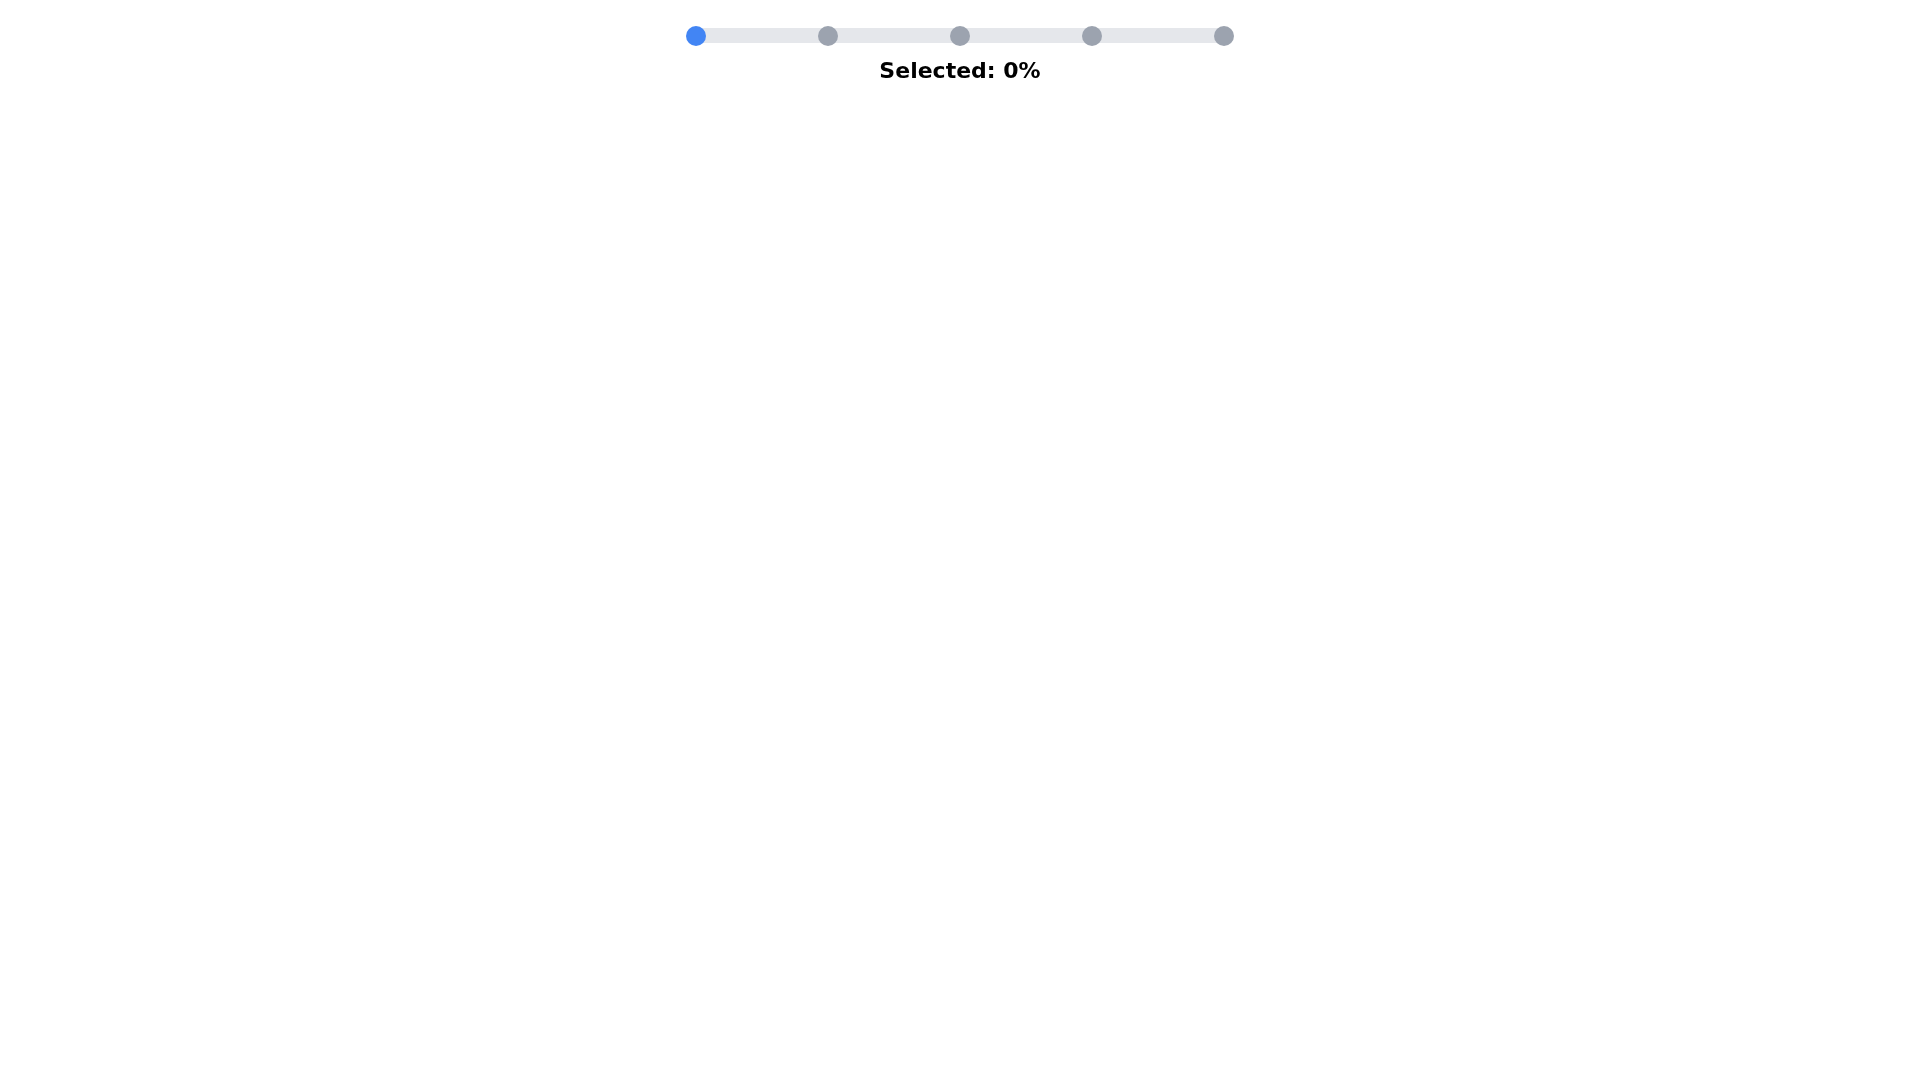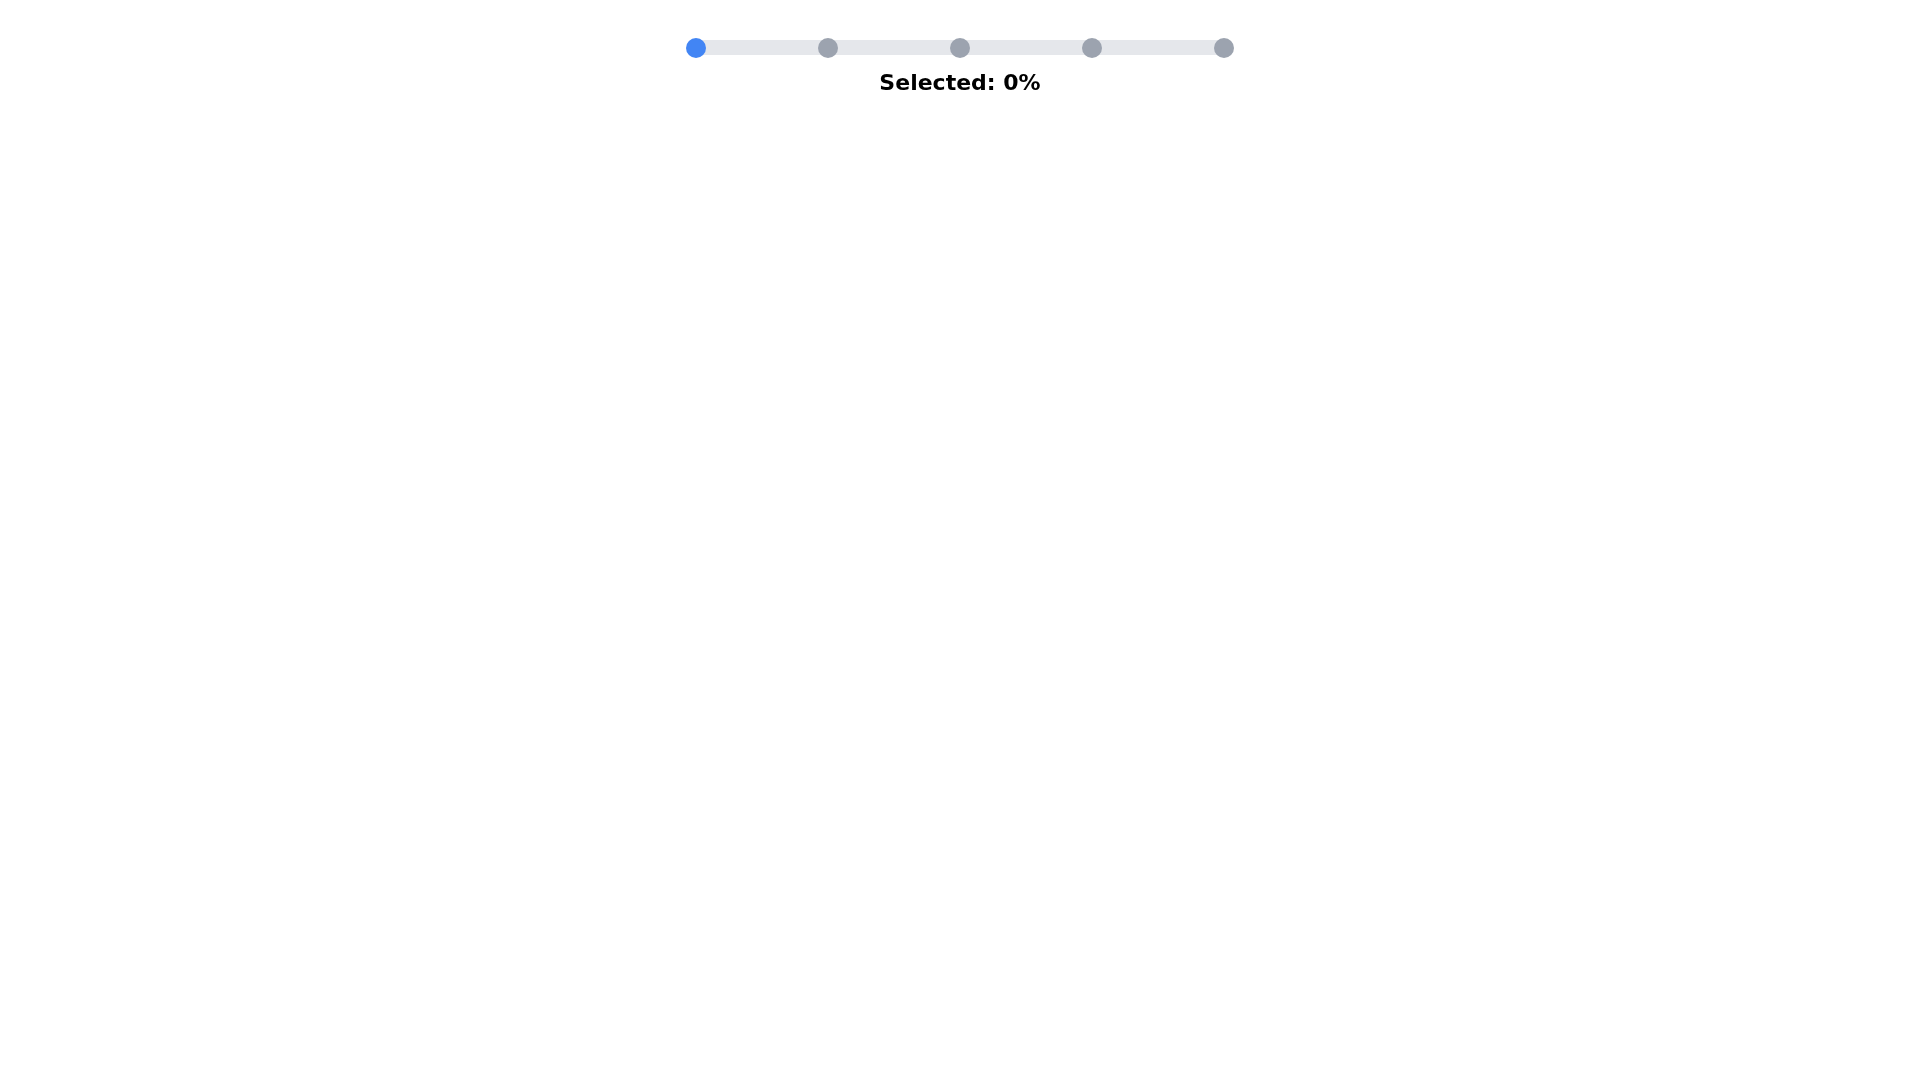--- a/index.html
+++ b/index.html
@@ -7,21 +7,21 @@
     padding: 0;
     background: #ffffff;
     width: 1920px;
     height: 1080px;
     font-family: "DejaVu Sans", "Liberation Sans", sans-serif;
     overflow: hidden;
   }
 
   .slider-wrap {
     width: 528px;
-    margin: 16px auto;
+    margin: 4px auto;
     padding-top: 24px;
   }
 
   .slider-track {
     position: relative;
     width: 528px;
     height: 15px;
     background: var(--track-color, #e5e7eb);
   }
 

